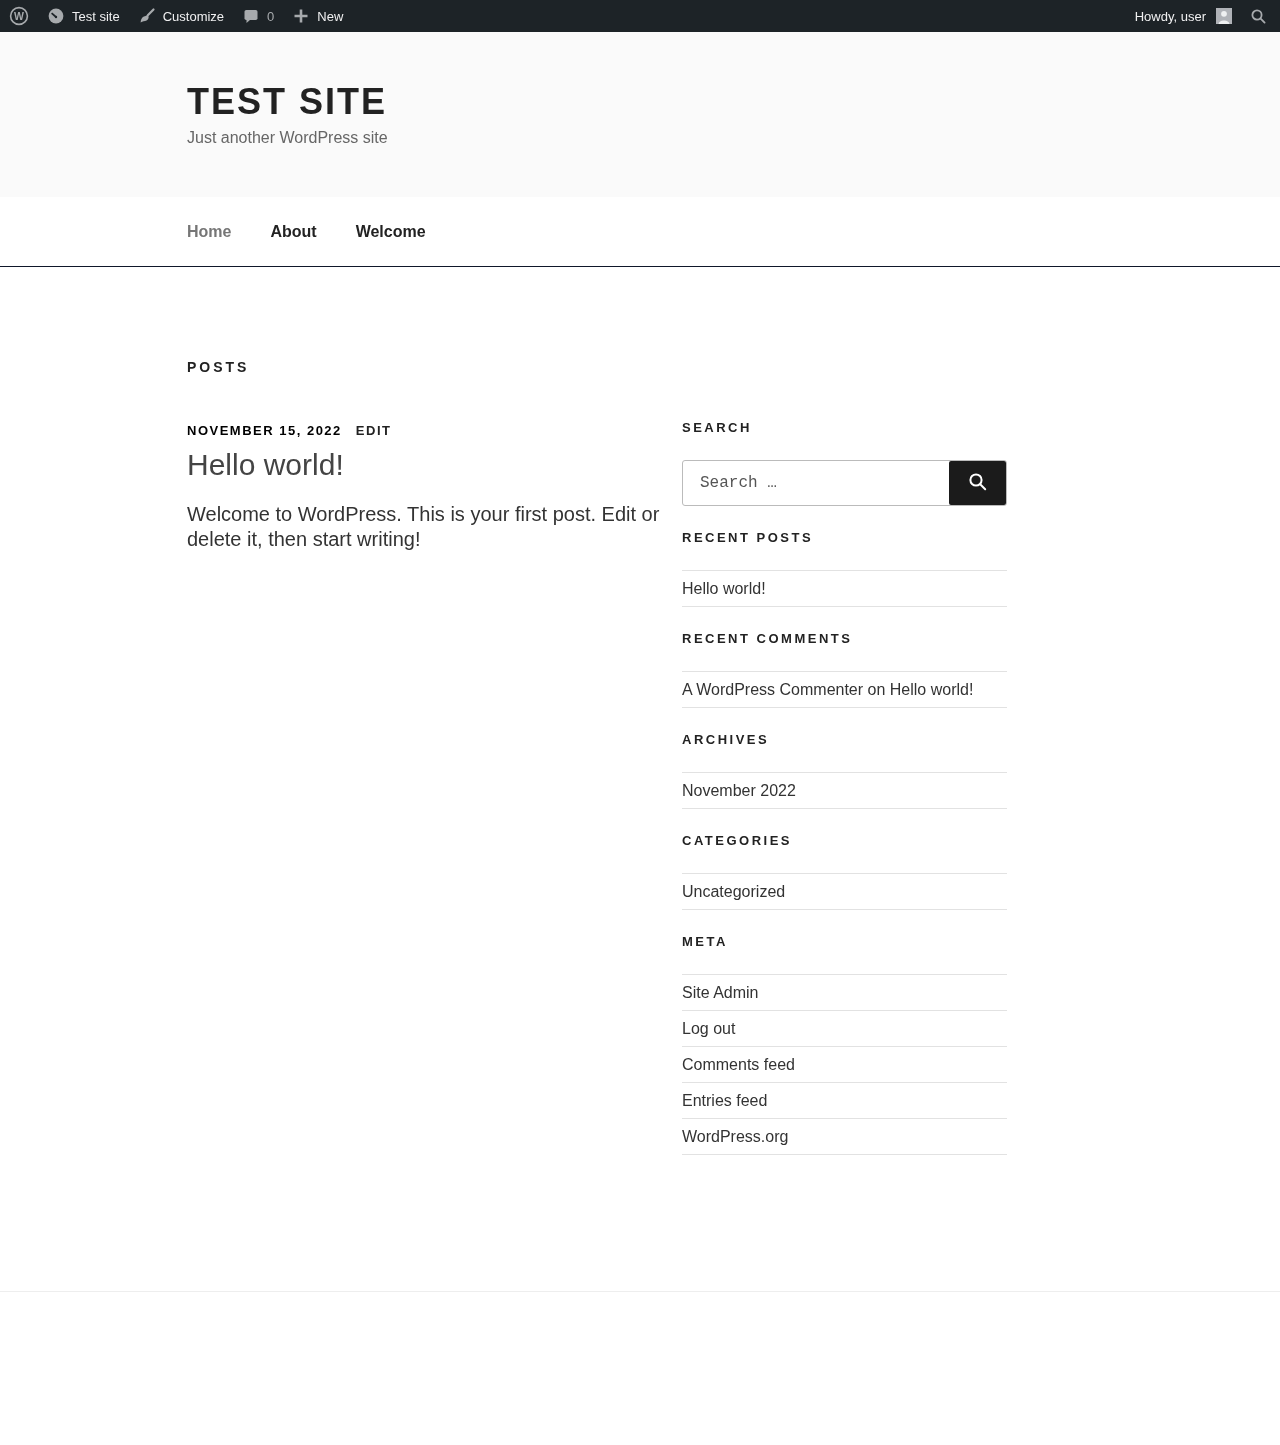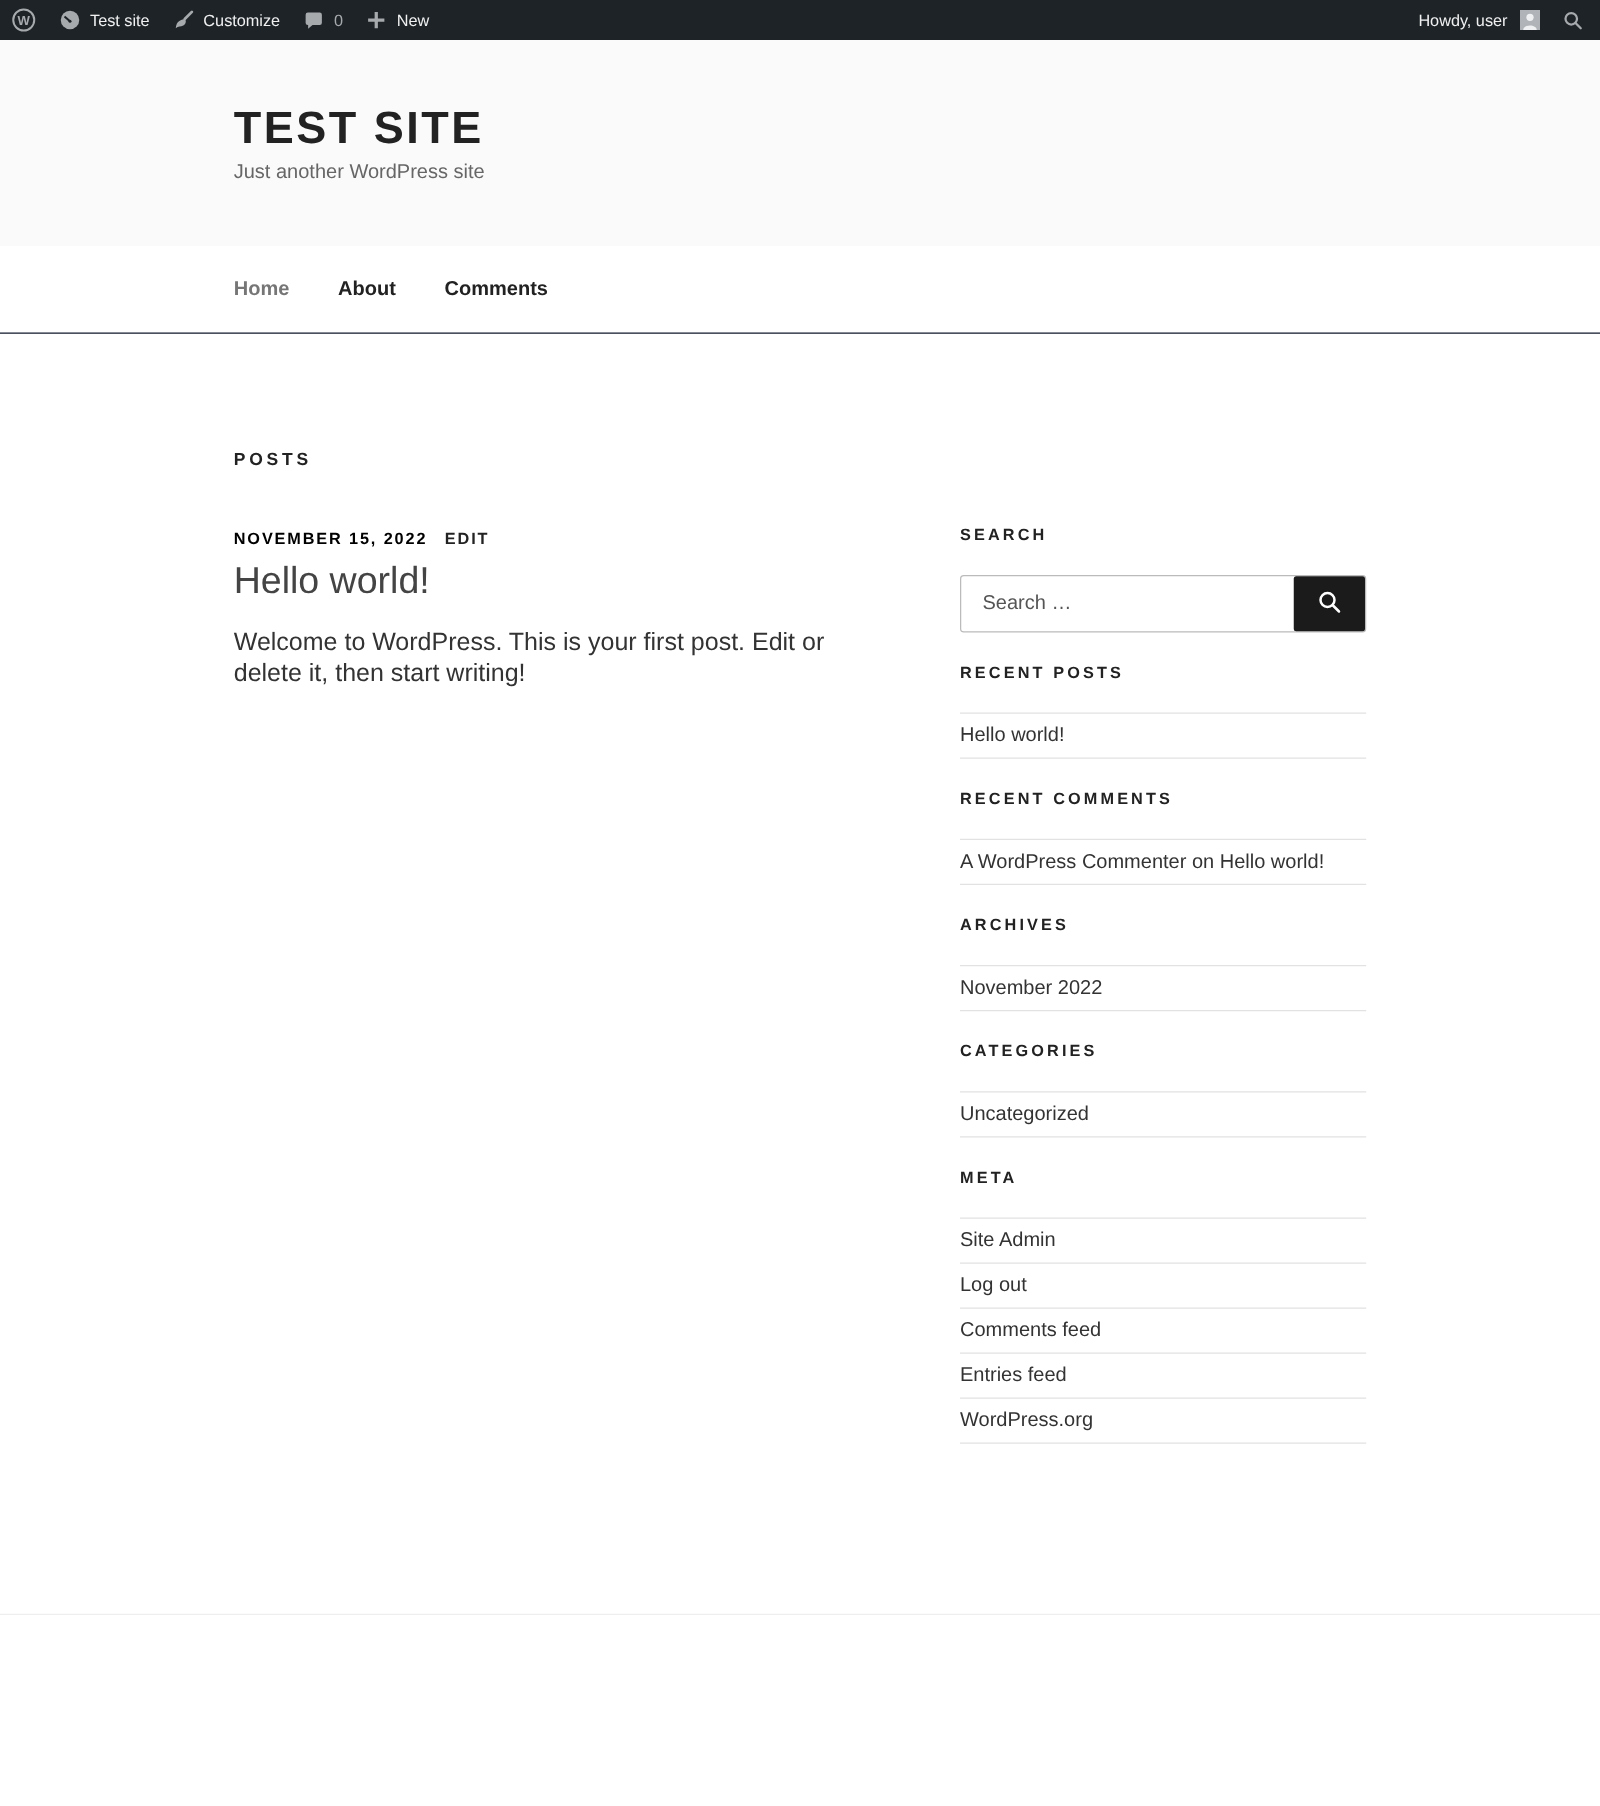--- a/index.html
+++ b/index.html
@@ -26,39 +26,39 @@
   .site-title { font-size: 36px; font-weight: 800; letter-spacing: 2px; color: #222; line-height: 40px; }
   .site-description { font-size: 16px; color: #666; margin-top: 6px; line-height: 20px; }
 
   
   .main-nav { background: #fff; height: 70px; border-bottom: 1px solid #0f172a; display: flex; align-items: center; justify-content: flex-end; }
   .nav-inner { width: 906px; margin: 0 auto; display: flex; align-items: center; }
   .nav-link { font-size: 16px; font-weight: 700; color: #222; margin-right: 39px; }
   .nav-link.current { color: #767676; }
 
   
-  .site-content { width: 906px; margin: 0 auto; padding: 92px 0 112px; display: flex; justify-content: space-between; }
+  .site-content { width: 906px; margin: 0 auto; padding: 92px 0 112px; display: flex; justify-content: flex-start; }
   .main-col { width: 495px; }
   .sidebar { width: 325px; margin-top: 61px; }
 
   
   .page-title { font-size: 14px; font-weight: 800; letter-spacing: 3px; color: #222; margin-bottom: 48px; }
   .entry-meta { display: flex; align-items: baseline; }
   .entry-date { font-size: 13px; font-weight: 700; letter-spacing: 1.5px; color: #000000; }
   .edit-link { font-size: 13px; font-weight: 800; letter-spacing: 1.5px; color: #222; margin-left: 14px; }
   .entry-title { font-size: 30px; font-weight: 400; color: #444; margin-top: 10px; line-height: 34px; }
   .entry-body { font-size: 20px; color: #333; line-height: 25px; margin-top: 20px; }
 
   
   .widget { margin-bottom: 24px; }
   .widget-title { font-size: 13px; font-weight: 800; letter-spacing: 2.5px; color: #222; }
   .search-form { position: relative; margin-top: 25px; }
   .search-field {
     width: 100%; height: 46px; border: 1px solid #bbb; border-radius: 3px;
-    font-size: 16px; font-family: Liberation Sans, sans-serif; color: #444;
+    font-size: 16px; font-family: Liberation Mono, monospace; color: #444;
     padding: 0 64px 0 17px; background: #fff; outline: none;
   }
   .search-field::placeholder { color: #555; opacity: 1; }
   .search-submit {
     position: absolute; top: 1px; right: 1px; bottom: 1px; width: 57px;
     background: #1b1b1b; border: none; border-radius: 2px;
     display: flex; align-items: center; justify-content: center; cursor: pointer;
   }
   .widget ul { list-style: none; margin-top: 25px; border-top: 1px solid #e2e2e2; }
   .widget li { border-bottom: 1px solid #e2e2e2; padding: 9px 0; font-size: 16px; line-height: 17px; color: #333; }
@@ -144,21 +144,21 @@
   <div class="header-inner">
     <h1 class="site-title">TEST SITE</h1>
     <div class="site-description">Just another WordPress site</div>
   </div>
 </header>
 
 <nav class="main-nav">
   <div class="nav-inner">
     <a class="nav-link current">Home</a>
     <a class="nav-link">About</a>
-    <a class="nav-link">Comments</a>
+    <a class="nav-link">Welcome</a>
   </div>
 </nav>
 
 <div class="site-content">
 
   <main class="main-col">
     <h2 class="page-title">POSTS</h2>
 
     <article>
       <div class="entry-meta">

